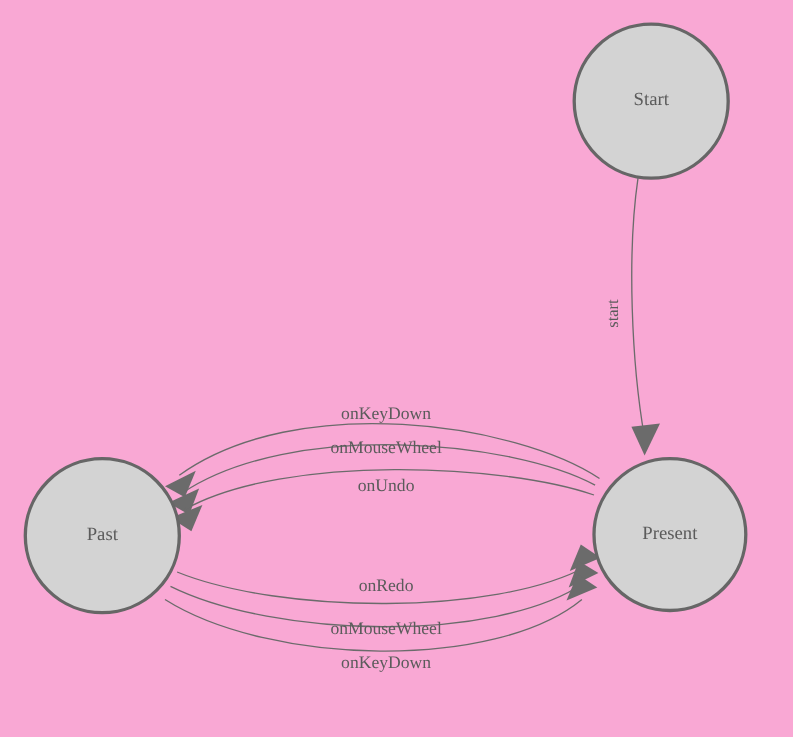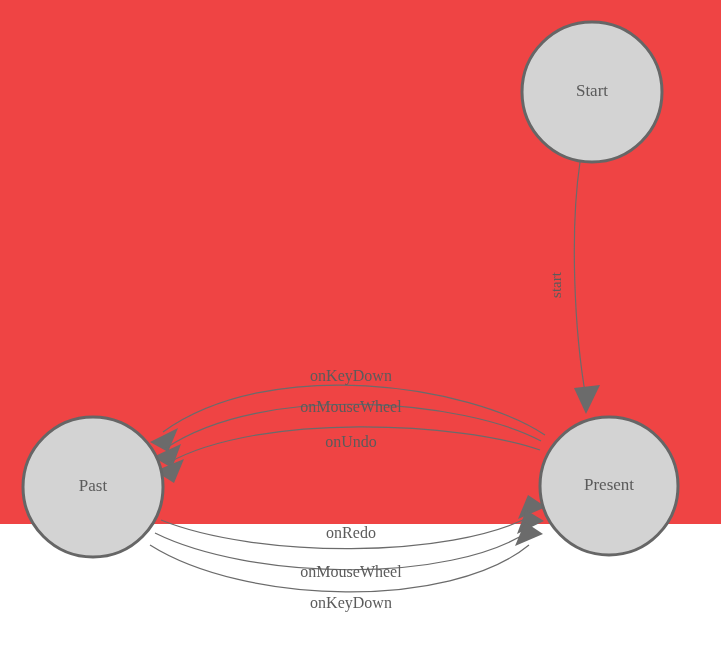--- a/index.html
+++ b/index.html
@@ -10,22 +10,22 @@
   }
   body {
     width: 721px;
     height: 670px;
     overflow: hidden;
     font-family: "Liberation Serif", "DejaVu Serif", serif;
   }
   #diagram-root {
     position: relative;
     width: 721px;
-    height: 524px;
-    background: #ef4444;
+    height: 670px;
+    background: #f9a8d4;
   }
   svg#graph {
     display: block;
     width: 721px;
     height: 670px;
   }
   .node-circle {
     fill: #d3d3d3;
     stroke: #666666;
     stroke-width: 3;

